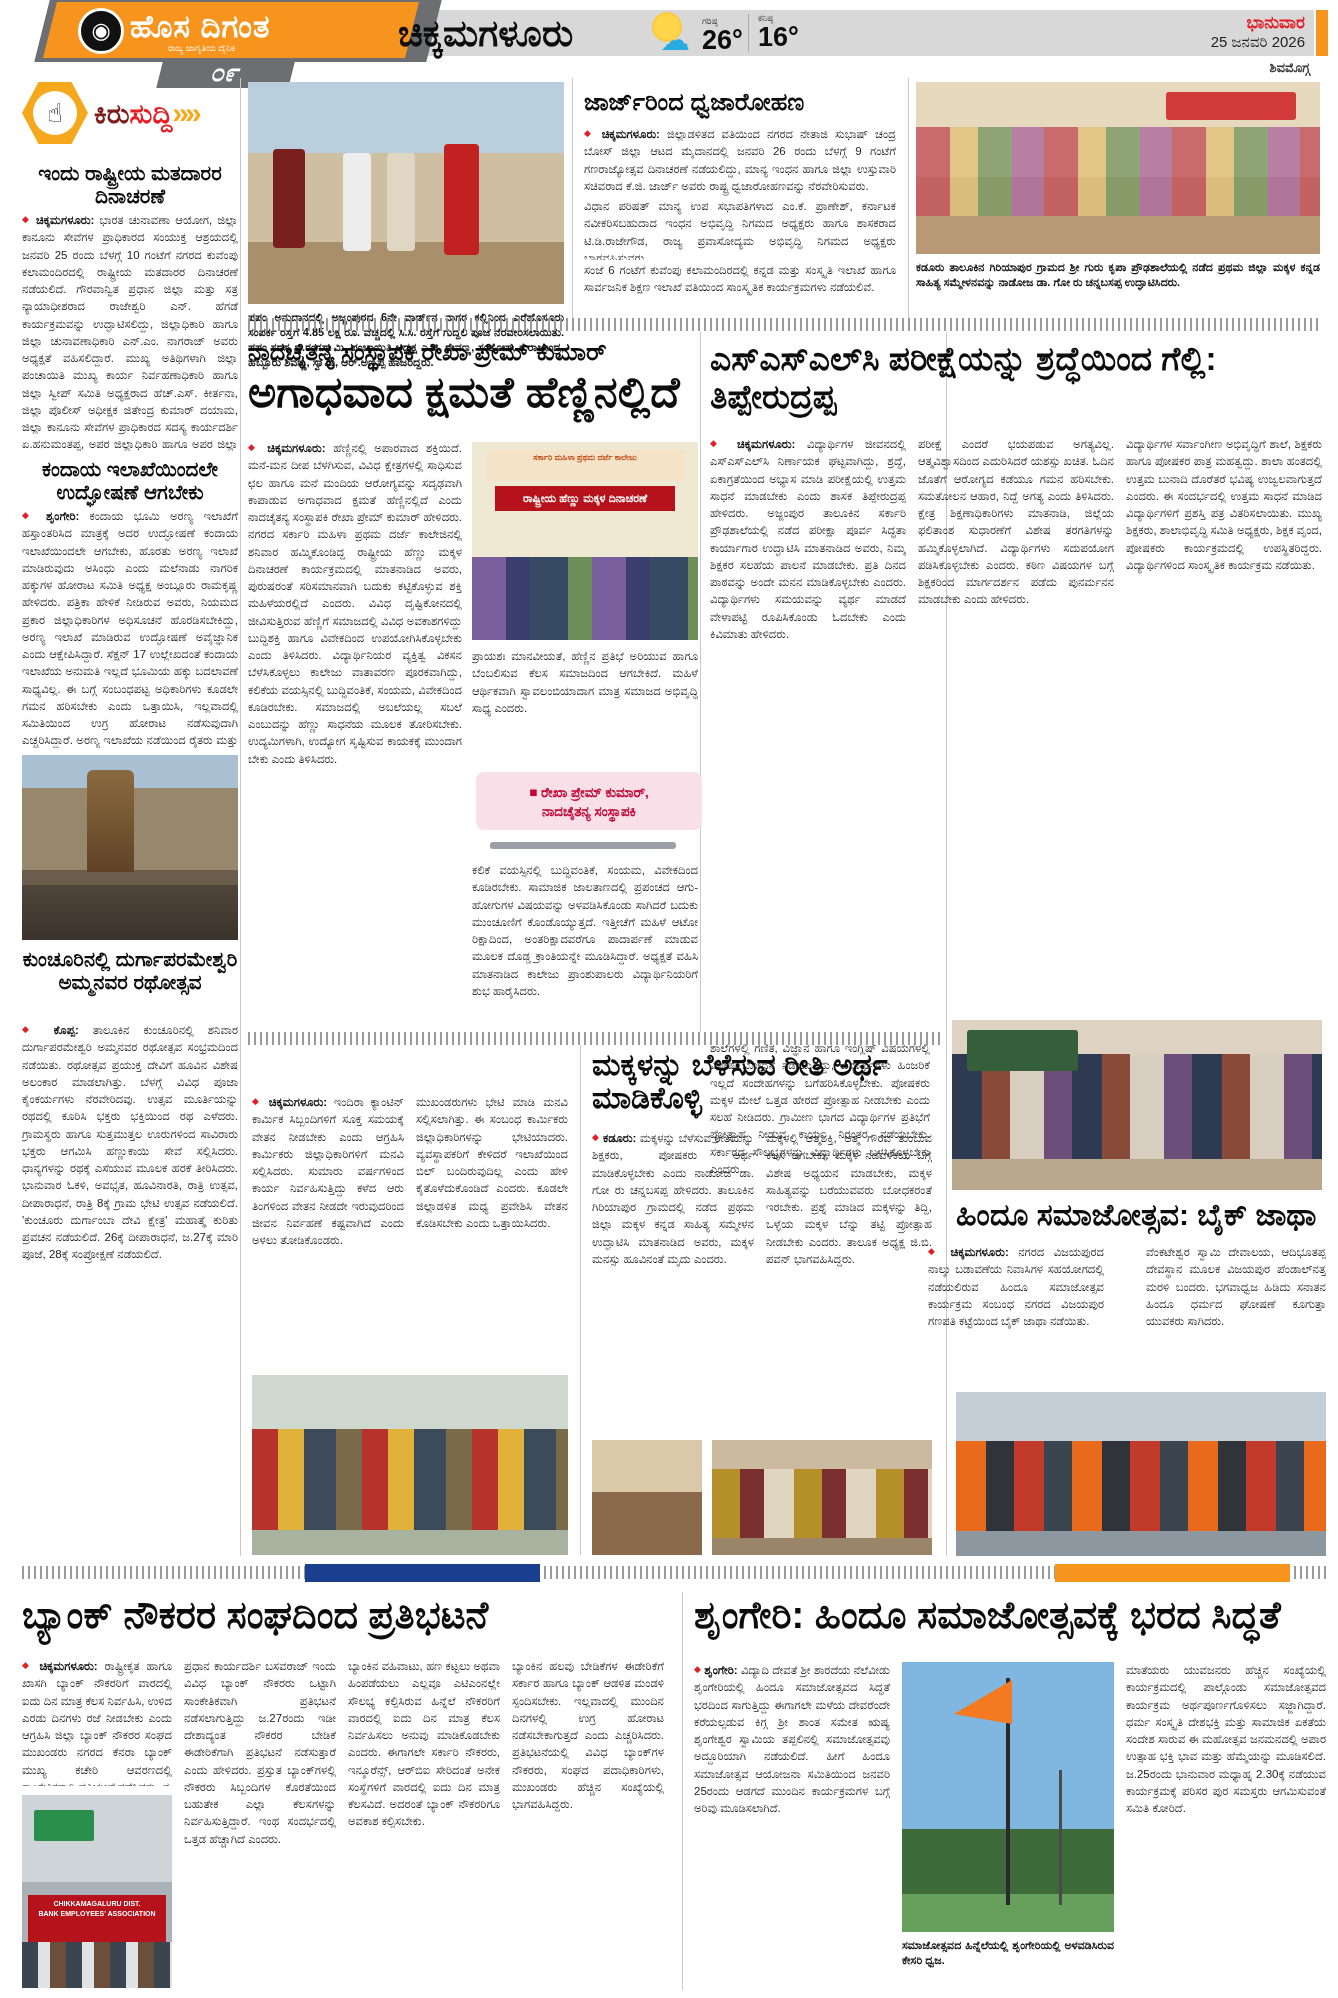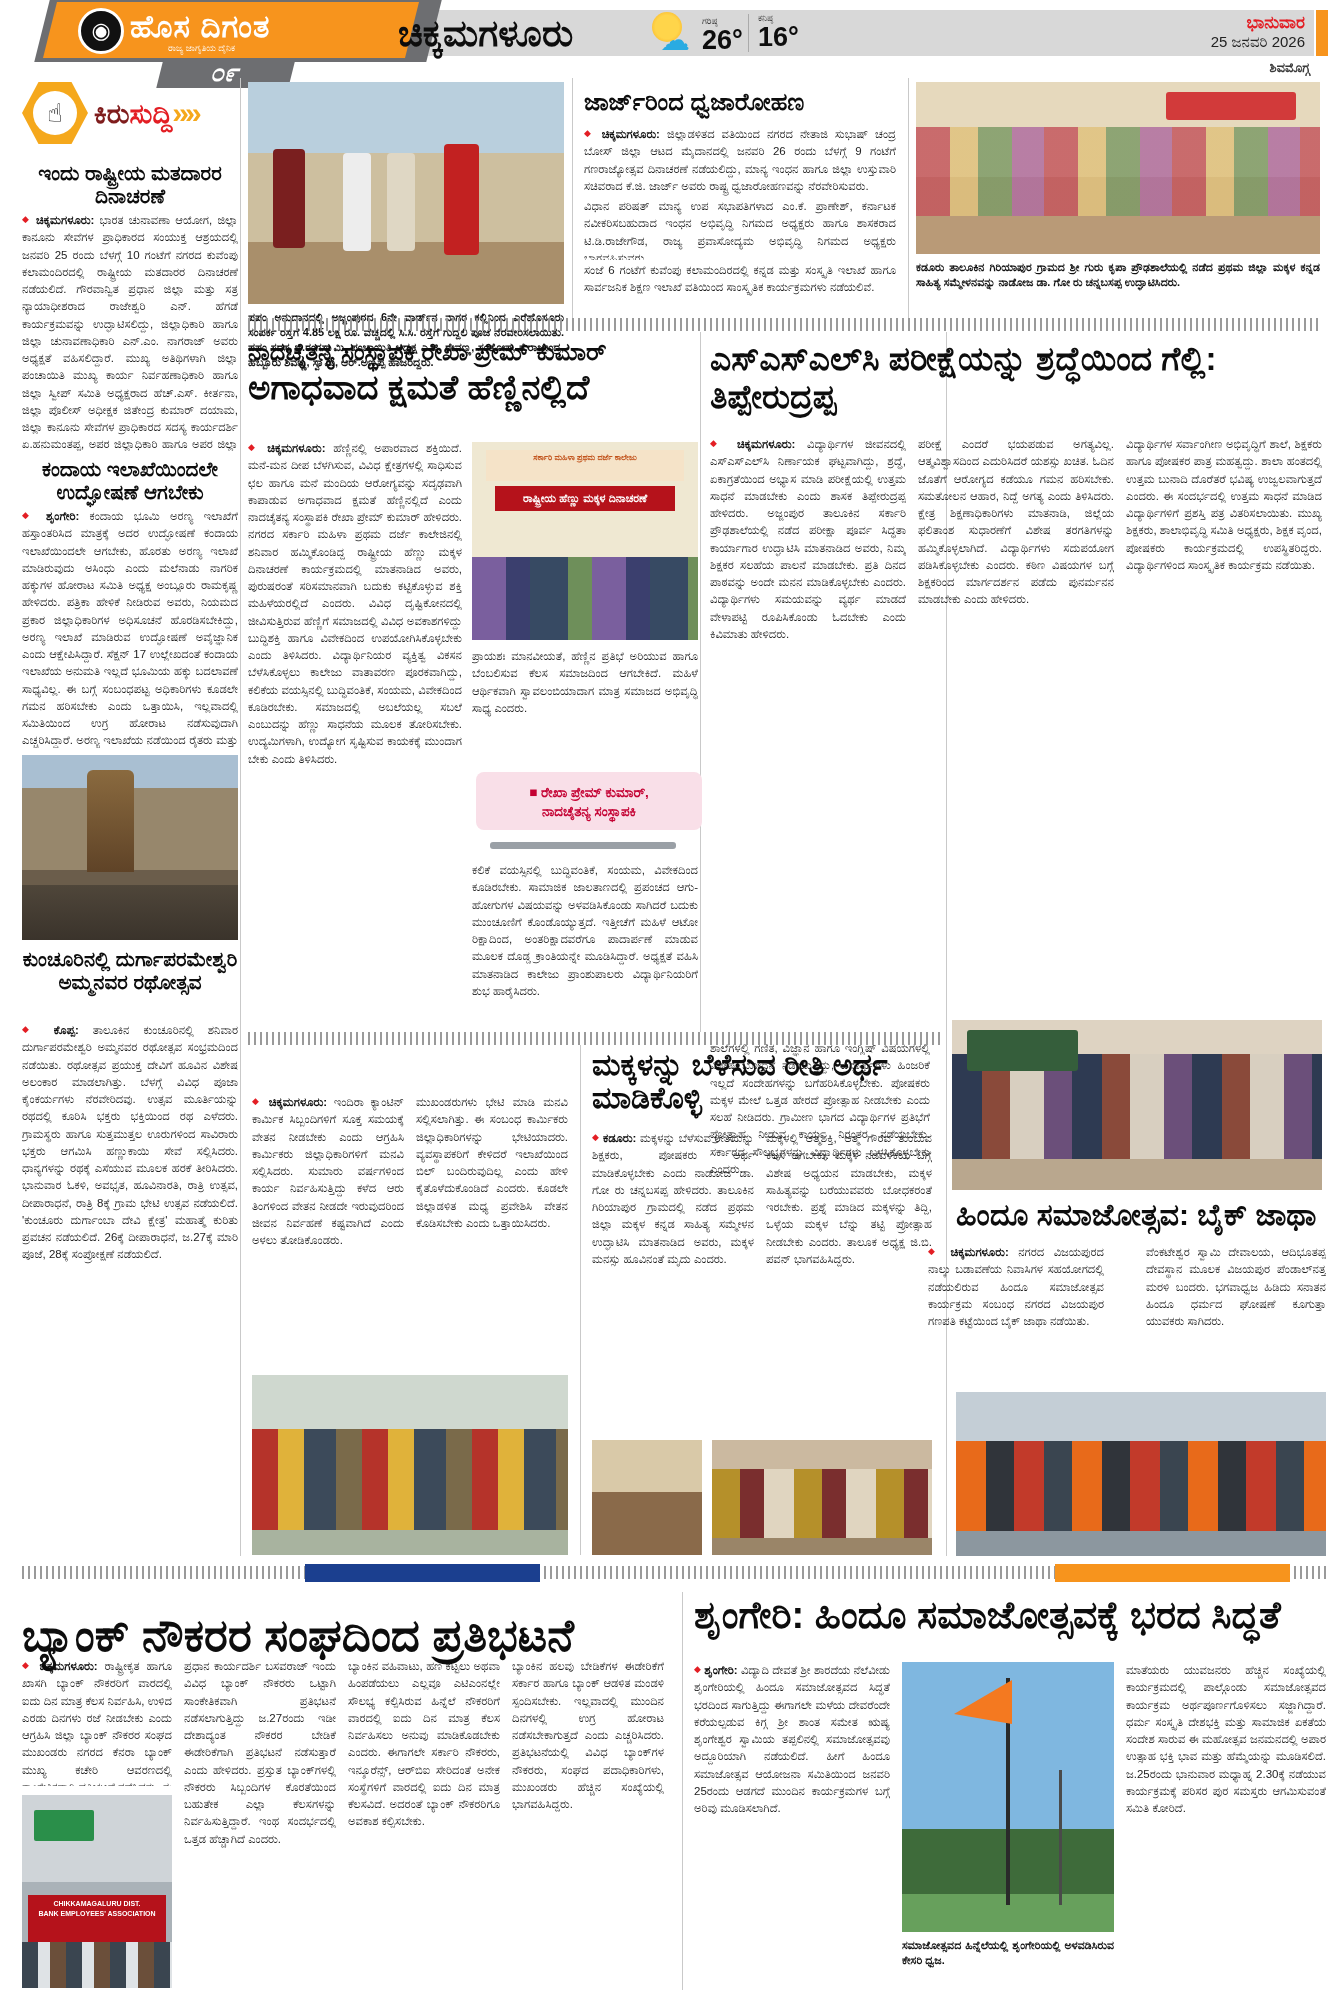--- a/index.html
+++ b/index.html
@@ -148,21 +148,21 @@
 
   <div class="abs photo" style="left:916px;top:82px;width:404px;height:172px;background:linear-gradient(180deg,#e6d9bd 0 55%,#b99a77 55% 100%);">
     <div class="band" style="top:26%;height:52%;background:repeating-linear-gradient(90deg,#c4585e 0 34px,#e0c27e 34px 62px,#7e9b67 62px 96px,#b06ea0 96px 128px);opacity:.85;"></div>
     <div class="band" style="top:6%;left:62%;width:32%;height:16%;background:#d23a3a;border-radius:3px;"></div>
   </div>
   <div class="abs cap" style="left:916px;top:260px;width:404px;height:56px;">ಕಡೂರು ತಾಲೂಕಿನ ಗಿರಿಯಾಪುರ ಗ್ರಾಮದ ಶ್ರೀ ಗುರು ಕೃಪಾ ಪ್ರೌಢಶಾಲೆಯಲ್ಲಿ ನಡೆದ ಪ್ರಥಮ ಜಿಲ್ಲಾ ಮಕ್ಕಳ ಕನ್ನಡ ಸಾಹಿತ್ಯ ಸಮ್ಮೇಳನವನ್ನು ನಾಡೋಜ ಡಾ. ಗೋ ರು ಚನ್ನಬಸಪ್ಪ ಉದ್ಘಾಟಿಸಿದರು.</div>
 
   <div class="abs hatch" style="left:248px;top:318px;width:1072px;"></div>
 
   <div class="abs h" style="left:248px;top:338px;width:450px;font-size:24px;">ನಾದಚೈತನ್ಯ ಸಂಸ್ಥಾಪಕಿ ರೇಖಾ ಪ್ರೇಮ್ ಕುಮಾರ್</div>
-  <div class="abs h" style="left:248px;top:368px;width:450px;font-size:34px;">ಅಗಾಧವಾದ ಕ್ಷಮತೆ ಹೆಣ್ಣಿನಲ್ಲಿದೆ</div>
+  <div class="abs h" style="left:248px;top:368px;width:450px;font-size:43px;">ಅಗಾಧವಾದ ಕ್ಷಮತೆ ಹೆಣ್ಣಿನಲ್ಲಿದೆ</div>
 
   <div class="abs b" style="left:248px;top:440px;width:214px;height:592px;">
     <span class="bullet">◆</span>
     <span class="dl">ಚಿಕ್ಕಮಗಳೂರು:</span>
     <span>ಹೆಣ್ಣಿನಲ್ಲಿ ಅಪಾರವಾದ ಶಕ್ತಿಯಿದೆ. ಮನೆ-ಮನ ದೀಪ ಬೆಳಗಿಸುವ, ವಿವಿಧ ಕ್ಷೇತ್ರಗಳಲ್ಲಿ ಸಾಧಿಸುವ ಛಲ ಹಾಗೂ ಮನೆ ಮಂದಿಯ ಆರೋಗ್ಯವನ್ನು ಸದೃಢವಾಗಿ ಕಾಪಾಡುವ ಅಗಾಧವಾದ ಕ್ಷಮತೆ ಹೆಣ್ಣಿನಲ್ಲಿದೆ ಎಂದು ನಾದಚೈತನ್ಯ ಸಂಸ್ಥಾಪಕಿ ರೇಖಾ ಪ್ರೇಮ್ ಕುಮಾರ್ ಹೇಳಿದರು. ನಗರದ ಸರ್ಕಾರಿ ಮಹಿಳಾ ಪ್ರಥಮ ದರ್ಜೆ ಕಾಲೇಜಿನಲ್ಲಿ ಶನಿವಾರ ಹಮ್ಮಿಕೊಂಡಿದ್ದ ರಾಷ್ಟ್ರೀಯ ಹೆಣ್ಣು ಮಕ್ಕಳ ದಿನಾಚರಣೆ ಕಾರ್ಯಕ್ರಮದಲ್ಲಿ ಮಾತನಾಡಿದ ಅವರು, ಪುರುಷರಂತೆ ಸರಿಸಮಾನವಾಗಿ ಬದುಕು ಕಟ್ಟಿಕೊಳ್ಳುವ ಶಕ್ತಿ ಮಹಿಳೆಯರಲ್ಲಿದೆ ಎಂದರು. ವಿವಿಧ ದೃಷ್ಟಿಕೋನದಲ್ಲಿ ಜೀವಿಸುತ್ತಿರುವ ಹೆಣ್ಣಿಗೆ ಸಮಾಜದಲ್ಲಿ ವಿವಿಧ ಅವಕಾಶಗಳಿದ್ದು ಬುದ್ಧಿಶಕ್ತಿ ಹಾಗೂ ವಿವೇಕದಿಂದ ಉಪಯೋಗಿಸಿಕೊಳ್ಳಬೇಕು ಎಂದು ತಿಳಿಸಿದರು. ವಿದ್ಯಾರ್ಥಿನಿಯರ ವ್ಯಕ್ತಿತ್ವ ವಿಕಸನ ಬೆಳೆಸಿಕೊಳ್ಳಲು ಕಾಲೇಜು ವಾತಾವರಣ ಪೂರಕವಾಗಿದ್ದು, ಕಲಿಕೆಯ ವಯಸ್ಸಿನಲ್ಲಿ ಬುದ್ಧಿವಂತಿಕೆ, ಸಂಯಮ, ವಿವೇಕದಿಂದ ಕೂಡಿರಬೇಕು. ಸಮಾಜದಲ್ಲಿ ಅಬಲೆಯಲ್ಲ ಸಬಲೆ ಎಂಬುದನ್ನು ಹೆಣ್ಣು ಸಾಧನೆಯ ಮೂಲಕ ತೋರಿಸಬೇಕು. ಉದ್ಯಮಿಗಳಾಗಿ, ಉದ್ಯೋಗ ಸೃಷ್ಟಿಸುವ ಕಾಯಕಕ್ಕೆ ಮುಂದಾಗ ಬೇಕು ಎಂದು ತಿಳಿಸಿದರು.</span>
   </div>
 
   <div class="abs photo" style="left:472px;top:442px;width:226px;height:198px;background:linear-gradient(180deg,#efe8d2 0 58%,#cbb9a0 58% 100%);">
     <div class="band" style="top:4%;left:6%;right:6%;height:14%;background:#f5e3c8;color:#c2541d;font-size:8px;font-weight:bold;text-align:center;padding-top:3px;">ಸರ್ಕಾರಿ ಮಹಿಳಾ ಪ್ರಥಮ ದರ್ಜೆ ಕಾಲೇಜು</div>
     <div class="band banner-red" style="top:22%;left:10%;right:10%;height:13%;font-size:11px;line-height:2.2;">ರಾಷ್ಟ್ರೀಯ ಹೆಣ್ಣು ಮಕ್ಕಳ ದಿನಾಚರಣೆ</div>
@@ -225,21 +225,21 @@
   </div>
   <div class="abs b" style="left:1146px;top:1244px;width:180px;height:140px;">ವೆಂಕಟೇಶ್ವರ ಸ್ವಾಮಿ ದೇವಾಲಯ, ಆದಿಭೂತಪ್ಪ ದೇವಸ್ಥಾನ ಮೂಲಕ ವಿಜಯಪುರ ಪೆಂಡಾಲ್‌ನತ್ತ ಮರಳಿ ಬಂದರು. ಭಗವಾಧ್ವಜ ಹಿಡಿದು ಸನಾತನ ಹಿಂದೂ ಧರ್ಮದ ಘೋಷಣೆ ಕೂಗುತ್ತಾ ಯುವಕರು ಸಾಗಿದರು.</div>
   <div class="abs photo" style="left:956px;top:1392px;width:370px;height:164px;background:linear-gradient(180deg,#c4ced6 0 35%,#8c979f 35% 100%);">
     <div class="band" style="top:30%;height:55%;background:repeating-linear-gradient(90deg,#e86a1a 0 30px,#30343a 30px 58px,#c23a2a 58px 88px,#3a4550 88px 116px);"></div>
   </div>
 
   <div class="abs hatch" style="left:22px;top:1566px;width:1306px;"></div>
   <div class="abs bluebar" style="left:305px;top:1564px;width:235px;height:18px;"></div>
   <div class="abs orangebar" style="left:1055px;top:1564px;width:235px;height:18px;"></div>
 
-  <div class="abs h" style="left:22px;top:1594px;width:655px;font-size:45px;margin-top:16px;">ಬ್ಯಾಂಕ್ ನೌಕರರ ಸಂಘದಿಂದ ಪ್ರತಿಭಟನೆ</div>
+  <div class="abs h" style="left:22px;top:1594px;width:655px;font-size:38px;">ಬ್ಯಾಂಕ್ ನೌಕರರ ಸಂಘದಿಂದ ಪ್ರತಿಭಟನೆ</div>
   <div class="abs b" style="left:22px;top:1658px;width:150px;height:128px;">
     <span class="bullet">◆</span>
     <span class="dl">ಚಿಕ್ಕಮಗಳೂರು:</span>
     <span>ರಾಷ್ಟ್ರೀಕೃತ ಹಾಗೂ ಖಾಸಗಿ ಬ್ಯಾಂಕ್ ನೌಕರರಿಗೆ ವಾರದಲ್ಲಿ ಐದು ದಿನ ಮಾತ್ರ ಕೆಲಸ ನಿರ್ವಹಿಸಿ, ಉಳಿದ ಎರಡು ದಿನಗಳು ರಜೆ ನೀಡಬೇಕು ಎಂದು ಆಗ್ರಹಿಸಿ ಜಿಲ್ಲಾ ಬ್ಯಾಂಕ್ ನೌಕರರ ಸಂಘದ ಮುಖಂಡರು ನಗರದ ಕೆನರಾ ಬ್ಯಾಂಕ್ ಮುಖ್ಯ ಕಚೇರಿ ಆವರಣದಲ್ಲಿ ಸಾಂಕೇತಿಕವಾಗಿ ಪ್ರತಿಭಟನೆ ನಡೆಸಿದರು. ಈ ವೇಳೆ ಮಾತನಾಡಿದ ಸಂಘದ ಜಿಲ್ಲಾ ಪ್ರಧಾನ ಕಾರ್ಯದರ್ಶಿ ಬಸವರಾಜ್,</span>
   </div>
   <div class="abs b" style="left:184px;top:1658px;width:152px;height:330px;">ಪ್ರಧಾನ ಕಾರ್ಯದರ್ಶಿ ಬಸವರಾಜ್ ಇಂದು ವಿವಿಧ ಬ್ಯಾಂಕ್ ನೌಕರರು ಒಟ್ಟಾಗಿ ಸಾಂಕೇತಿಕವಾಗಿ ಪ್ರತಿಭಟನೆ ನಡೆಸಲಾಗುತ್ತಿದ್ದು ಜ.27ರಂದು ಇಡೀ ದೇಶಾದ್ಯಂತ ನೌಕರರ ಬೇಡಿಕೆ ಈಡೇರಿಕೆಗಾಗಿ ಪ್ರತಿಭಟನೆ ನಡೆಸುತ್ತಾರೆ ಎಂದು ಹೇಳಿದರು. ಪ್ರಸ್ತುತ ಬ್ಯಾಂಕ್‌ಗಳಲ್ಲಿ ನೌಕರರು ಸಿಬ್ಬಂದಿಗಳ ಕೊರತೆಯಿಂದ ಬಹುತೇಕ ಎಲ್ಲಾ ಕೆಲಸಗಳನ್ನು ನಿರ್ವಹಿಸುತ್ತಿದ್ದಾರೆ. ಇಂಥ ಸಂದರ್ಭದಲ್ಲಿ ಒತ್ತಡ ಹೆಚ್ಚಾಗಿದೆ ಎಂದರು.</div>
   <div class="abs b" style="left:348px;top:1658px;width:152px;height:330px;">ಬ್ಯಾಂಕಿನ ವಹಿವಾಟು, ಹಣ ಕಟ್ಟಲು ಅಥವಾ ಹಿಂಪಡೆಯಲು ಎಲ್ಲವೂ ಎಟಿಎಂನಲ್ಲೇ ಸೌಲಭ್ಯ ಕಲ್ಪಿಸಿರುವ ಹಿನ್ನೆಲೆ ನೌಕರರಿಗೆ ವಾರದಲ್ಲಿ ಐದು ದಿನ ಮಾತ್ರ ಕೆಲಸ ನಿರ್ವಹಿಸಲು ಅನುವು ಮಾಡಿಕೊಡಬೇಕು ಎಂದರು. ಈಗಾಗಲೇ ಸರ್ಕಾರಿ ನೌಕರರು, ಇನ್ಶೂರೆನ್ಸ್, ಆರ್‌ಬಿಐ ಸೇರಿದಂತೆ ಅನೇಕ ಸಂಸ್ಥೆಗಳಿಗೆ ವಾರದಲ್ಲಿ ಐದು ದಿನ ಮಾತ್ರ ಕೆಲಸವಿದೆ. ಅದರಂತೆ ಬ್ಯಾಂಕ್ ನೌಕರರಿಗೂ ಅವಕಾಶ ಕಲ್ಪಿಸಬೇಕು.</div>
   <div class="abs b" style="left:512px;top:1658px;width:152px;height:330px;">ಬ್ಯಾಂಕಿನ ಹಲವು ಬೇಡಿಕೆಗಳ ಈಡೇರಿಕೆಗೆ ಸರ್ಕಾರ ಹಾಗೂ ಬ್ಯಾಂಕ್ ಆಡಳಿತ ಮಂಡಳಿ ಸ್ಪಂದಿಸಬೇಕು. ಇಲ್ಲವಾದಲ್ಲಿ ಮುಂದಿನ ದಿನಗಳಲ್ಲಿ ಉಗ್ರ ಹೋರಾಟ ನಡೆಸಬೇಕಾಗುತ್ತದೆ ಎಂದು ಎಚ್ಚರಿಸಿದರು. ಪ್ರತಿಭಟನೆಯಲ್ಲಿ ವಿವಿಧ ಬ್ಯಾಂಕ್‌ಗಳ ನೌಕರರು, ಸಂಘದ ಪದಾಧಿಕಾರಿಗಳು, ಮುಖಂಡರು ಹೆಚ್ಚಿನ ಸಂಖ್ಯೆಯಲ್ಲಿ ಭಾಗವಹಿಸಿದ್ದರು.</div>
 
   <div class="abs photo" style="left:22px;top:1795px;width:150px;height:193px;background:linear-gradient(180deg,#cfd4d8 0 45%,#aab2b8 45% 100%);">

